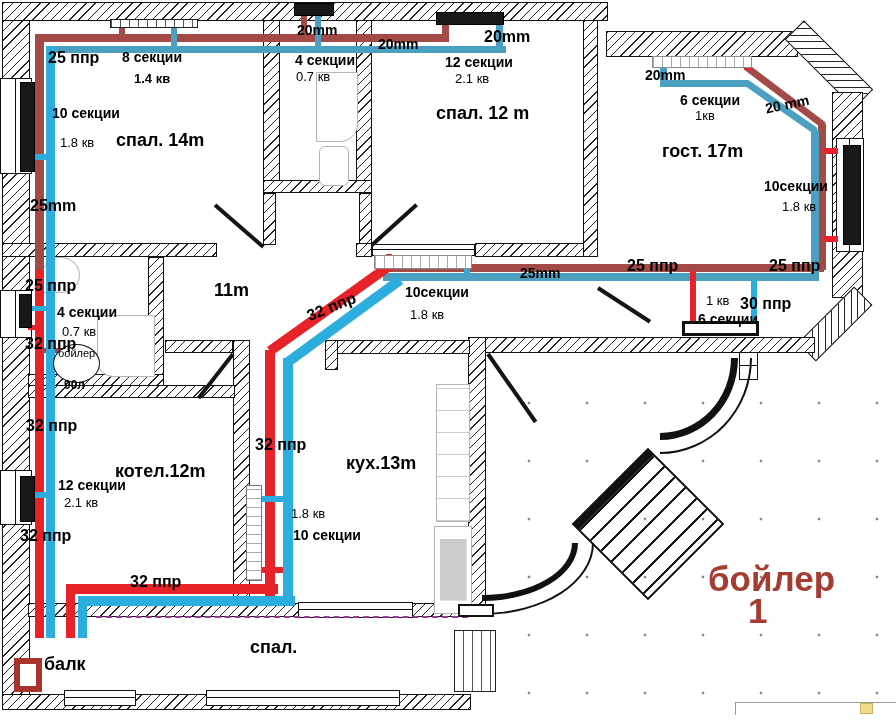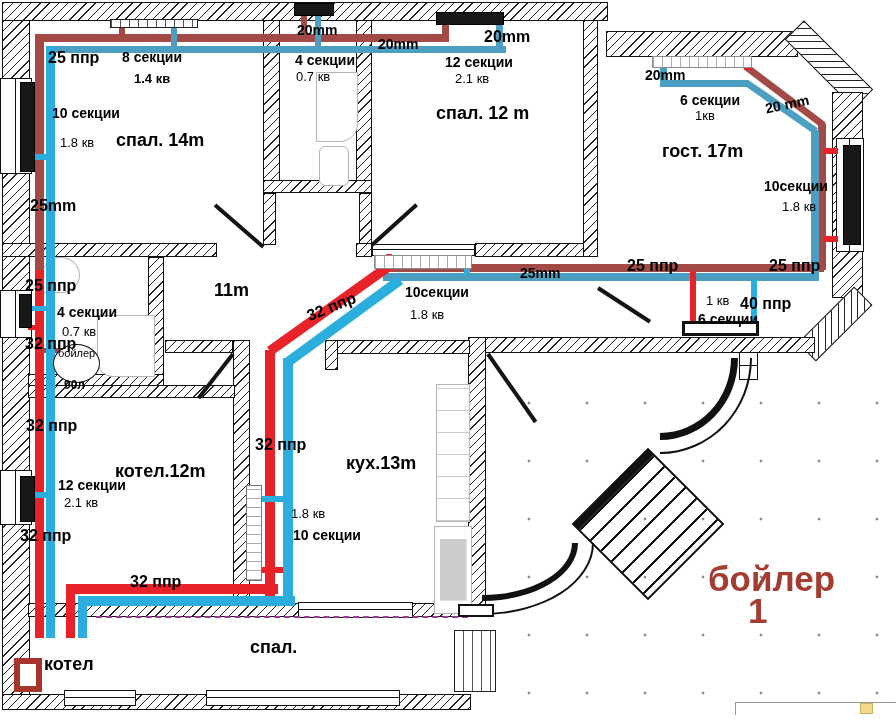--- a/index.html
+++ b/index.html
@@ -201,32 +201,32 @@
       <span class="lbl kv" style="left: 62px; top: 325px;">0.7 кв</span>
       <span class="lbl pipe-l" style="left: 25px; top: 336px;">32 ппр</span>
       <span class="lbl room" style="left: 214px; top: 281px;">11m</span>
       <span class="lbl sect" style="left: 405px; top: 285px;">10секции</span>
       <span class="lbl kv" style="left: 410px; top: 308px;">1.8 кв</span>
       <span class="lbl pipe-l" style="left: 306px; top: 299px; transform: rotate(-22deg);">32 ппр</span>
       <span class="lbl sect" style="left: 520px; top: 266px;">25mm</span>
       <span class="lbl pipe-l" style="left: 627px; top: 258px;">25 ппр</span>
       <span class="lbl pipe-l" style="left: 769px; top: 258px;">25 ппр</span>
       <span class="lbl kv" style="left: 706px; top: 294px;">1 кв</span>
-      <span class="lbl pipe-l" style="left: 740px; top: 296px;">40 ппр</span>
+      <span class="lbl pipe-l" style="left: 740px; top: 296px;">30 ппр</span>
       <span class="lbl sect" style="left: 698px; top: 312px;">6 секции</span>
       <span class="lbl pipe-l" style="left: 26px; top: 418px;">32 ппр</span>
       <span class="lbl room" style="left: 115px; top: 462px;">котел.12m</span>
       <span class="lbl sect" style="left: 58px; top: 478px;">12 секции</span>
       <span class="lbl kv" style="left: 64px; top: 496px;">2.1 кв</span>
       <span class="lbl pipe-l" style="left: 20px; top: 528px;">32 ппр</span>
       <span class="lbl pipe-l" style="left: 255px; top: 437px;">32 ппр</span>
       <span class="lbl room" style="left: 346px; top: 454px;">кух.13m</span>
       <span class="lbl kv" style="left: 291px; top: 507px;">1.8 кв</span>
       <span class="lbl sect" style="left: 293px; top: 528px;">10 секции</span>
       <span class="lbl pipe-l" style="left: 130px; top: 574px;">32 ппр</span>
-      <span class="lbl room" style="left: 44px; top: 655px;">котел</span>
+      <span class="lbl room" style="left: 44px; top: 655px;">балк</span>
       <span class="lbl room" style="left: 250px; top: 638px;">спал.</span>
       <span class="lbl small" style="left: 58px; top: 348px;">бойлер</span>
       <span class="lbl smallb" style="left: 64px; top: 379px;">90л</span>
       <span class="lbl big" style="left: 708px; top: 561px;">бойлер</span>
       <span class="lbl big" style="left: 748px; top: 593px;">1</span>
     </div>
 </div>
 
 </body></html>

